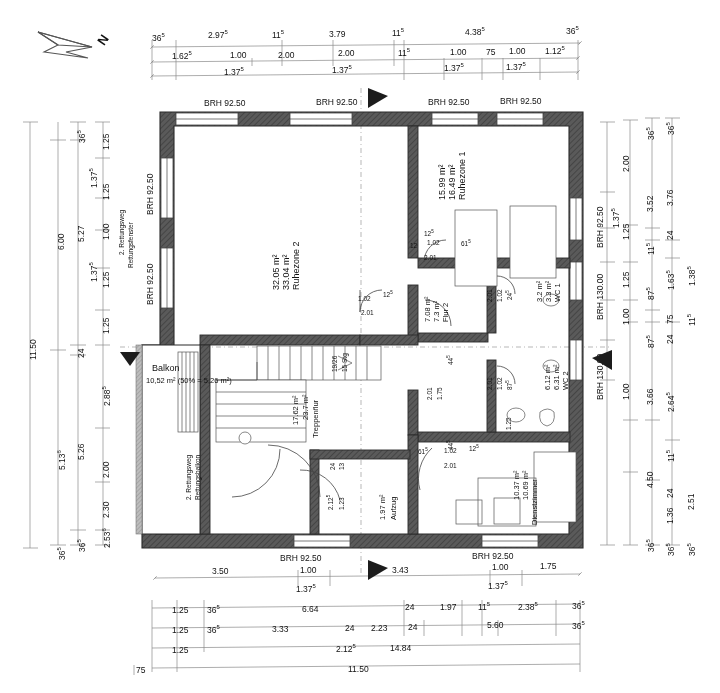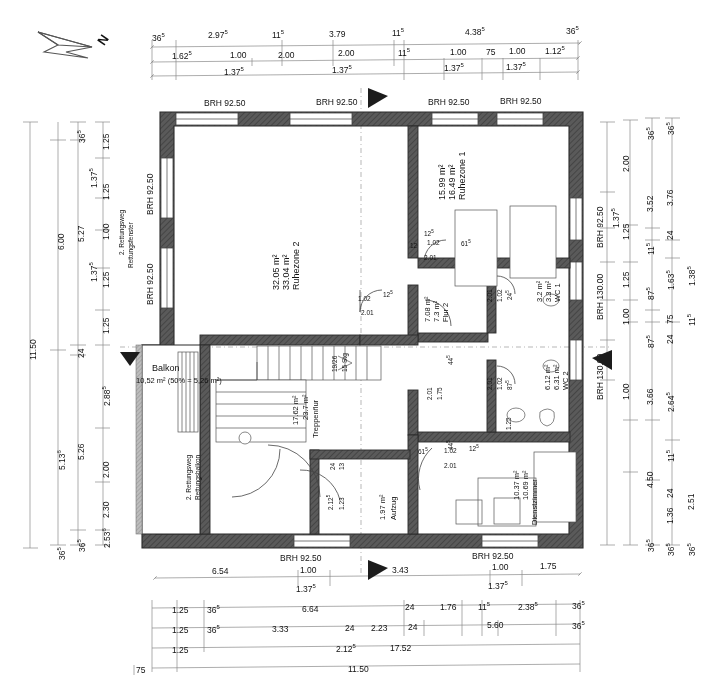--- a/index.html
+++ b/index.html
@@ -416,21 +416,21 @@
 <div class="lbl rot sm" style="left:513px;top:500px;">10.37 m²</div>
 
 <div class="lbl rot sm" style="left:312px;top:438px;">Treppenflur</div>
 <div class="lbl rot sm" style="left:302px;top:420px;">23.7 m²</div>
 <div class="lbl rot sm" style="left:292px;top:425px;">17.62 m²</div>
 
 <div class="lbl rot sm" style="left:390px;top:520px;">Aufzug</div>
 <div class="lbl rot sm" style="left:379px;top:520px;">1.97 m²</div>
 
 <div class="lbl" style="left:152px;top:364px;font-size:9px;">Balkon</div>
-<div class="lbl sm" style="left:136px;top:377px;">10,52 m² (50% = 5,26 m²)</div>
+<div class="lbl sm" style="left:146px;top:377px;">10,52 m² (50% = 5,26 m²)</div>
 <div class="lbl rot xs" style="left:186px;top:500px;">2. Rettungsweg</div>
 <div class="lbl rot xs" style="left:195px;top:500px;">Rettungsbalkon</div>
 
 <div class="lbl rot xs" style="left:342px;top:372px;">15 Stg</div>
 <div class="lbl rot xs" style="left:332px;top:372px;">19/26</div>
 
 <div class="lbl xs" style="left:358px;top:296px;">1.02</div>
 <div class="lbl xs" style="left:383px;top:291px;">12<sup>5</sup></div>
 <div class="lbl xs" style="left:361px;top:310px;">2.01</div>
 
@@ -457,49 +457,49 @@
 <div class="lbl xs" style="left:418px;top:448px;">61<sup>5</sup></div>
 <div class="lbl xs" style="left:444px;top:448px;">1.02</div>
 <div class="lbl xs" style="left:469px;top:445px;">12<sup>5</sup></div>
 <div class="lbl xs" style="left:444px;top:463px;">2.01</div>
 
 <div class="lbl rot xs" style="left:330px;top:470px;">24</div>
 <div class="lbl rot xs" style="left:339px;top:470px;">13</div>
 <div class="lbl rot xs" style="left:339px;top:510px;">1.23</div>
 <div class="lbl rot xs" style="left:327px;top:510px;">2.12<sup>5</sup></div>
 
-<div class="dimtxt" style="left:212px;top:566px;">6.54</div>
+<div class="dimtxt" style="left:212px;top:566px;">3.50</div>
 <div class="dimtxt" style="left:300px;top:565px;">1.00</div>
 <div class="dimtxt" style="left:392px;top:565px;">3.43</div>
 <div class="dimtxt" style="left:492px;top:562px;">1.00</div>
 <div class="dimtxt" style="left:540px;top:561px;">1.75</div>
 <div class="dimtxt" style="left:296px;top:583px;">1.37<sup>5</sup></div>
 <div class="dimtxt" style="left:488px;top:580px;">1.37<sup>5</sup></div>
 
 <div class="dimtxt" style="left:172px;top:605px;">1.25</div>
 <div class="dimtxt" style="left:207px;top:604px;">36<sup>5</sup></div>
 <div class="dimtxt" style="left:302px;top:604px;">6.64</div>
 <div class="dimtxt" style="left:405px;top:602px;">24</div>
-<div class="dimtxt" style="left:440px;top:602px;">1.76</div>
+<div class="dimtxt" style="left:440px;top:602px;">1.97</div>
 <div class="dimtxt" style="left:478px;top:601px;">11<sup>5</sup></div>
 <div class="dimtxt" style="left:518px;top:601px;">2.38<sup>5</sup></div>
 <div class="dimtxt" style="left:572px;top:600px;">36<sup>5</sup></div>
 
 <div class="dimtxt" style="left:172px;top:625px;">1.25</div>
 <div class="dimtxt" style="left:207px;top:624px;">36<sup>5</sup></div>
 <div class="dimtxt" style="left:272px;top:624px;">3.33</div>
 <div class="dimtxt" style="left:345px;top:623px;">24</div>
 <div class="dimtxt" style="left:371px;top:623px;">2.23</div>
 <div class="dimtxt" style="left:408px;top:622px;">24</div>
 <div class="dimtxt" style="left:487px;top:620px;">5.60</div>
 <div class="dimtxt" style="left:572px;top:620px;">36<sup>5</sup></div>
 
 <div class="dimtxt" style="left:172px;top:645px;">1.25</div>
 <div class="dimtxt" style="left:336px;top:643px;">2.12<sup>5</sup></div>
-<div class="dimtxt" style="left:390px;top:643px;">17.52</div>
+<div class="dimtxt" style="left:390px;top:643px;">14.84</div>
 
 <div class="dimtxt" style="left:136px;top:665px;">75</div>
 <div class="dimtxt" style="left:348px;top:664px;">11.50</div>
 
 <svg style="position:absolute;left:0;top:0;width:720px;height:693px;pointer-events:none;">
   <path d="M368,88 L388,96 L368,108 Z" fill="#1c1c1c"></path>
   <path d="M368,560 L388,568 L368,580 Z" fill="#1c1c1c"></path>
   <path d="M612,350 L592,358 L612,370 Z" fill="#1c1c1c"></path>
 </svg>
 

